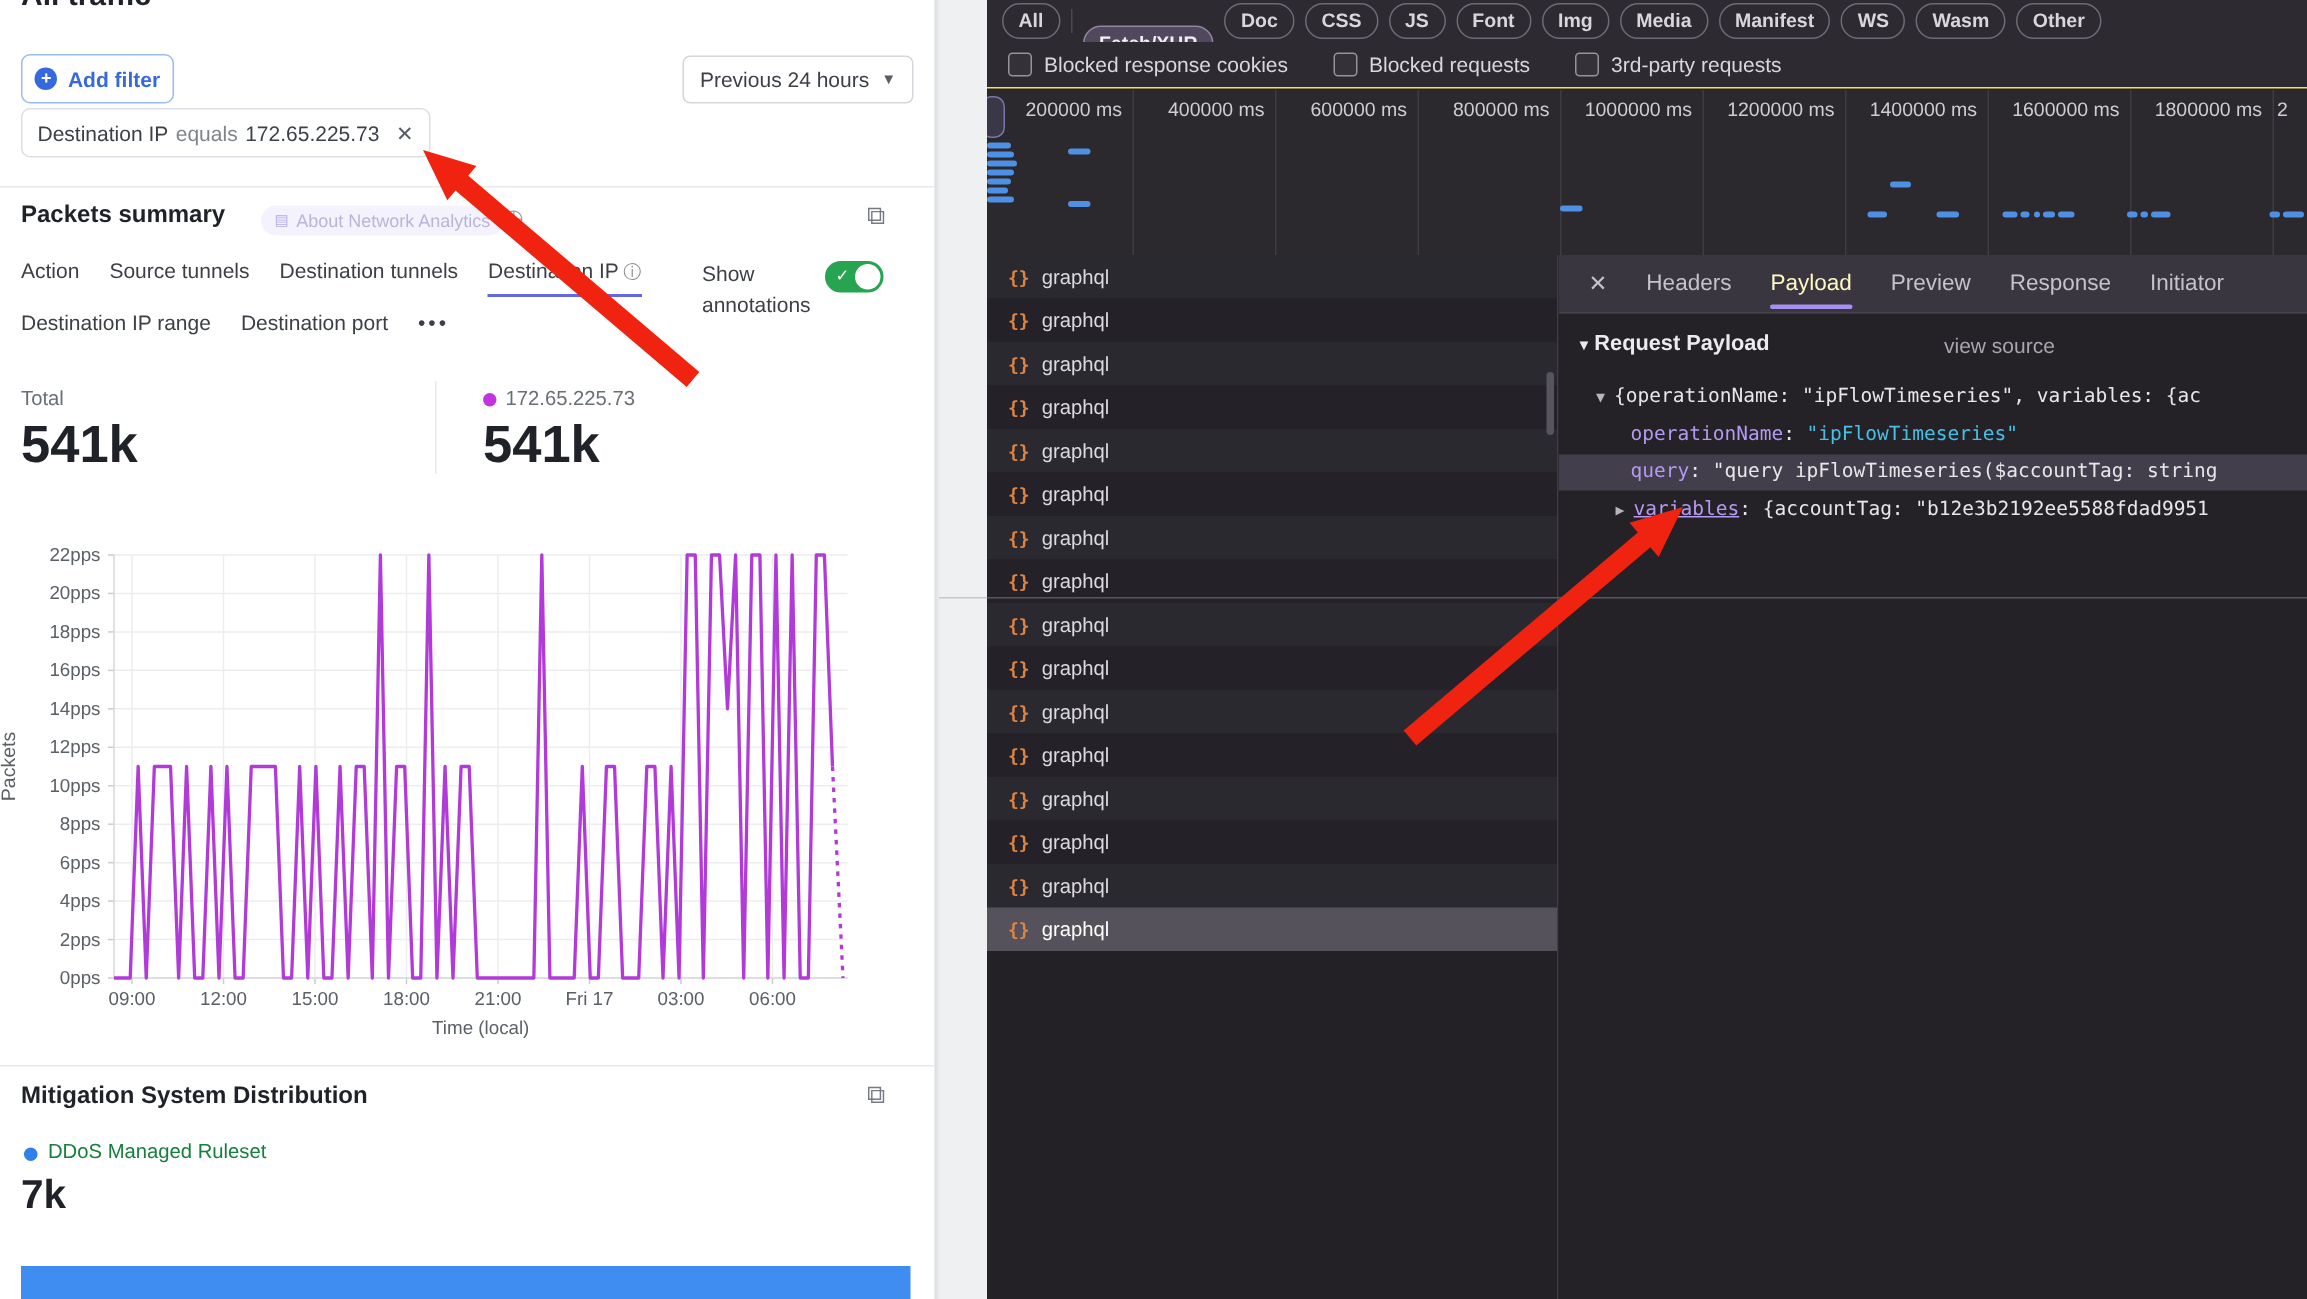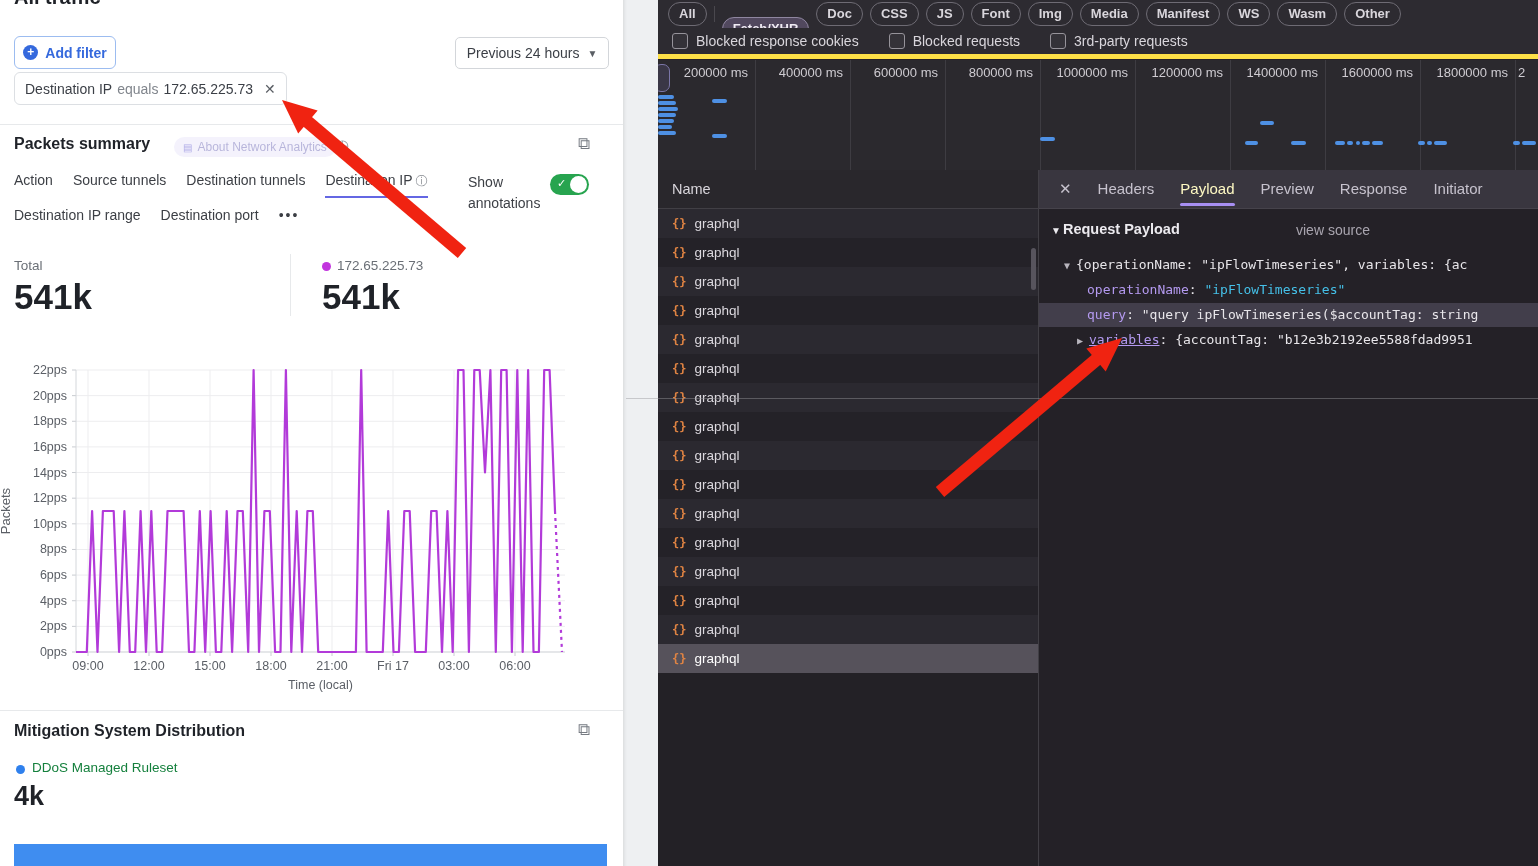--- a/index.html
+++ b/index.html
@@ -54,21 +54,21 @@
   .mit-bar{left:26px;top:858px;width:593px;height:26px;}
 
   
   #devtools{position:absolute;left:658px;top:0;width:880px;height:866px;background:#242127;color:#dcd9df;}
   .dt-toolbar1{position:absolute;left:0;top:0;width:880px;height:28px;background:#2d2b31;
     display:flex;align-items:center;padding-left:10px;gap:7px;box-sizing:border-box;}
   .pill{height:22px;line-height:22px;padding:0 10px;border:1px solid #6e6b74;border-radius:12px;
     font-size:13px;font-weight:bold;color:#d9d6dc;white-space:nowrap;cursor:pointer;}
   .pill.active{background:#51485e;border-color:#8f86a0;color:#f0ecf4;margin-top:30px;}
   .pill-sep{width:1px;height:16px;background:#4a484e;}
-  .dt-toolbar2{position:absolute;left:0;top:28px;width:880px;height:31px;background:#2d2b31;border-bottom:5px solid #fde047;
+  .dt-toolbar2{position:absolute;left:0;top:28px;width:880px;height:31px;background:#2d2b31;border-bottom:1px solid #fde047;
     display:flex;align-items:center;padding-left:14px;gap:30px;box-sizing:border-box;}
   .chk{display:flex;align-items:center;gap:8px;font-size:14px;color:#d9d6dc;cursor:pointer;}
   .chk .box{width:14px;height:14px;border:1.5px solid #96939a;border-radius:3px;background:#343238;}
   .dt-timeline{position:absolute;left:0;top:60px;width:880px;height:110px;background:#2b292e;border-bottom:1px solid #413f45;overflow:hidden;}
   .tl-grid{position:absolute;top:0;width:1px;height:110px;background:#3e3c42;}
   .tl-label{position:absolute;top:5px;width:88px;text-align:right;font-size:13px;color:#cfccd2;white-space:nowrap;}
   .tl-bar{position:absolute;height:4px;border-radius:2px;background:#4e90e4;}
   .tl-handle{position:absolute;left:-4px;top:4px;width:14px;height:26px;border:1px solid #7b76a8;border-radius:7px;background:#3a3746;}
   .dt-main{position:absolute;left:0;top:170px;width:880px;bottom:0;}
   .req-col{position:absolute;left:0;top:0;width:380px;bottom:0;background:#232126;border-right:1px solid #413f45;overflow:hidden;}
@@ -227,21 +227,21 @@
           <text x="16" y="157" text-anchor="middle" font-size="13" fill="#5b5f66" transform="rotate(-90 16 157)">Packets</text>
           <text x="326.5" y="335" text-anchor="middle" font-size="12.5" fill="#5b5f66">Time (local)</text>
         </svg>
       </div>
 
     <div class="divider" style="top:724px;"></div>
     <div class="sec-title" style="top:736px;">Mitigation System Distribution</div>
     <div class="popout" style="left:590px;top:734px;">⧉</div>
     <div class="dot legend-dot-mit" id="mit-dot" style="background: rgb(47, 128, 237);"></div>
     <div class="mit-legend">DDoS Managed Ruleset</div>
-    <div class="mit-value">4k</div>
+    <div class="mit-value">7k</div>
     <div class="mit-bar" id="mit-bar" style="background: rgb(63, 141, 240);"></div>
   </div>
 
   <div id="devtools">
     <div class="dt-toolbar1" id="dt-pills">
         <span class="pill">All</span>
         <span class="pill-sep"></span>
         <span class="pill active">Fetch/XHR</span>
         <span class="pill">Doc</span>
         <span class="pill">CSS</span>
@@ -308,21 +308,20 @@
         <div class="tl-bar" style="left: 704px; top: 81px; width: 8px; background: rgb(78, 144, 228);"></div>
         <div class="tl-bar" style="left: 714px; top: 81px; width: 11px; background: rgb(78, 144, 228);"></div>
         <div class="tl-bar" style="left: 760px; top: 81px; width: 7px; background: rgb(78, 144, 228);"></div>
         <div class="tl-bar" style="left: 769px; top: 81px; width: 5px; background: rgb(78, 144, 228);"></div>
         <div class="tl-bar" style="left: 776px; top: 81px; width: 13px; background: rgb(78, 144, 228);"></div>
         <div class="tl-bar" style="left: 855px; top: 81px; width: 7px; background: rgb(78, 144, 228);"></div>
         <div class="tl-bar" style="left: 864px; top: 81px; width: 14px; background: rgb(78, 144, 228);"></div>
       </div>
     <div class="dt-main">
       <div class="req-col">
-        <div class="req-head">Name</div>
         <div id="req-rows">
             <div class="req-row">
               <span class="req-icon">{}</span>
               <span>graphql</span>
             </div>
             <div class="req-row">
               <span class="req-icon">{}</span>
               <span>graphql</span>
             </div>
             <div class="req-row">

